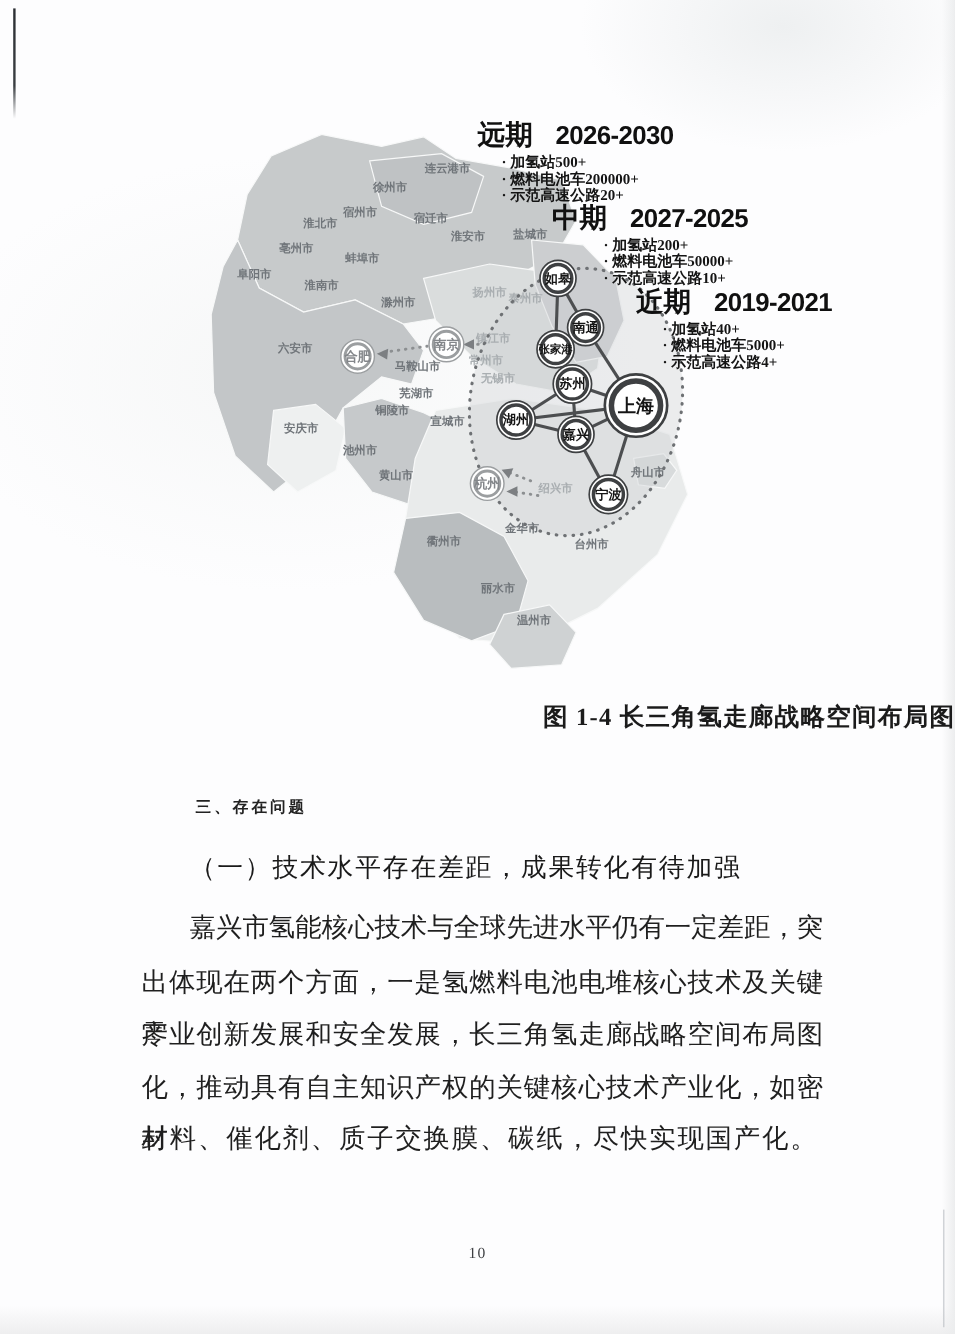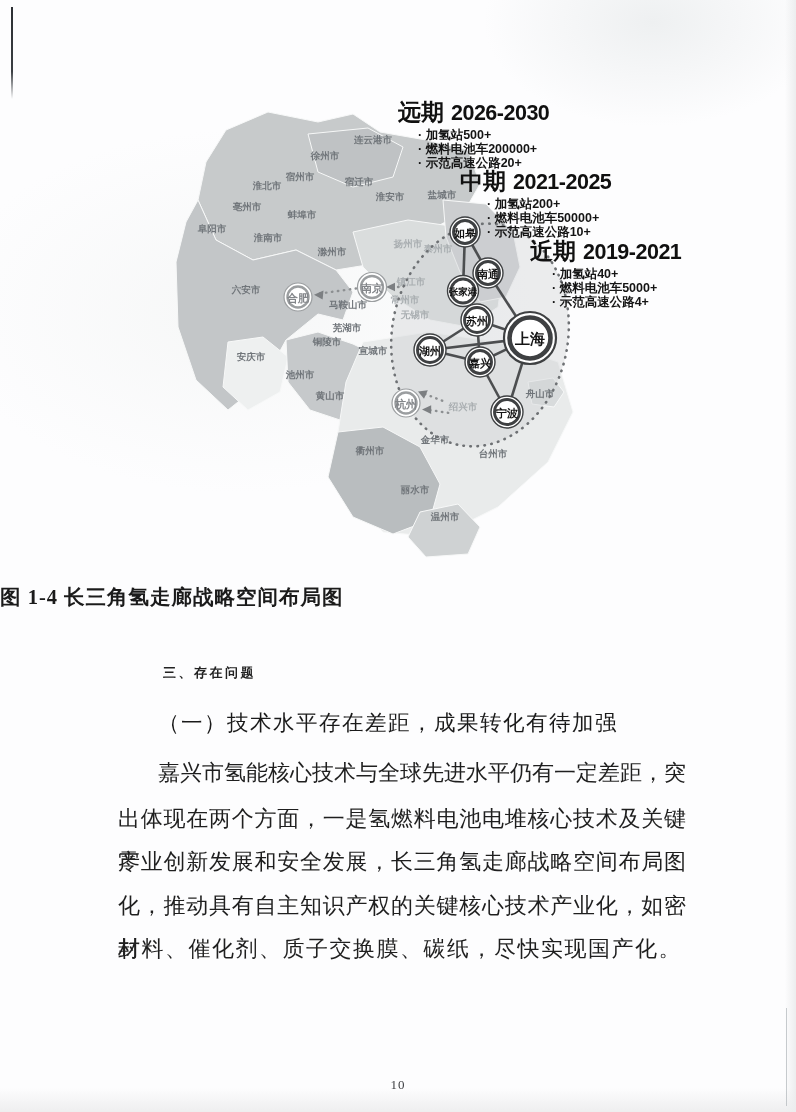--- a/index.html
+++ b/index.html
@@ -34,41 +34,41 @@
   .node.satellite .inner{stroke:#9b9ea0;stroke-width:2.4;}
   .nlabel{text-anchor:middle;dominant-baseline:central;font-family:"Liberation Sans",sans-serif;
           font-weight:700;fill:#151515;}
   .node.satellite .nlabel{fill:#83868a;}
   .dot{stroke:#8c8f91;stroke-width:2.4;stroke-dasharray:0.5 5.5;stroke-linecap:round;fill:none;}
   .ah{fill:#7c7f82;}
 
   
   .anno{position:absolute;color:#101010;white-space:nowrap;}
   .anno-title{font-family:"Liberation Sans",sans-serif;font-weight:900;font-size:23px;line-height:1.05;}
-  .anno-title .yr{font-size:21.5px;margin-left:7px;letter-spacing:-0.5px;}
+  .anno-title .yr{font-size:21.5px;margin-left:19px;letter-spacing:-0.5px;}
   .anno ul{list-style:none;margin:3px 0 0 0;padding:0;
-    font-family:Liberation Sans, sans-serif;font-weight:700;font-size:12.5px;line-height:1.13;color:#141414;}
+    font-family:Liberation Serif, serif;font-weight:700;font-size:12.5px;line-height:1.13;color:#141414;}
   .anno ul li::before{content:"· ";font-weight:900;}
 
-  .caption{position:absolute;left:0;right:0;top:583px;text-align:left;
+  .caption{position:absolute;left:0;right:0;top:583px;text-align:right;
     font-size:20.5px;font-weight:700;color:#1b1b1b;letter-spacing:1px;}
 
   .h1{position:absolute;left:163px;top:664px;font-size:13px;font-weight:700;
       letter-spacing:2.5px;color:#222;}
   .h2{position:absolute;left:158px;top:708px;font-size:21.5px;font-weight:400;
       letter-spacing:1.5px;color:#1a1a1a;}
 
   .para{position:absolute;left:118px;top:753px;width:568px;color:#1f1f1f;}
   .pline{height:43.6px;line-height:43.6px;font-size:22px;
     text-align:justify;text-align-last:justify;text-justify:inter-character;}
   .pline.ind{padding-left:40px;font-family:Liberation Mono, monospace;}
   .pline.last{text-align-last:left;letter-spacing:1.5px;}
 
   .pageno{position:absolute;left:0;right:0;top:1036px;text-align:center;
-    font-size:13px;color:#3d3f42;letter-spacing:1px;margin-top:41px;}
+    font-size:13px;color:#3d3f42;letter-spacing:1px;}
 </style>
 </head>
 <body>
 
 <div class="page">
   <div class="scan-left"></div>
   <div class="scan-right"></div>
 
   <div class="map">
     <svg id="map-svg" width="520" height="470" viewBox="0 0 520 470">
@@ -221,22 +221,22 @@
 
     <div class="anno" style="left:230px;top:8px">
       <div class="anno-title"><span class="zh">远期</span><span class="yr">2026-2030</span></div>
       <ul style="margin-left:20px">
           <li>加氢站500+</li>
           <li>燃料电池车200000+</li>
           <li>示范高速公路20+</li>
         </ul>
     </div>
     <div class="anno" style="left:292px;top:77px">
-      <div class="anno-title"><span class="zh">中期</span><span class="yr">2021-2025</span></div>
-      <ul style="margin-left:27px">
+      <div class="anno-title"><span class="zh">中期</span><span class="yr">2027-2025</span></div>
+      <ul style="margin-left:43px">
           <li>加氢站200+</li>
           <li>燃料电池车50000+</li>
           <li>示范高速公路10+</li>
         </ul>
     </div>
     <div class="anno" style="left:362px;top:147px">
       <div class="anno-title"><span class="zh">近期</span><span class="yr">2019-2021</span></div>
       <ul style="margin-left:22px">
           <li>加氢站40+</li>
           <li>燃料电池车5000+</li>

